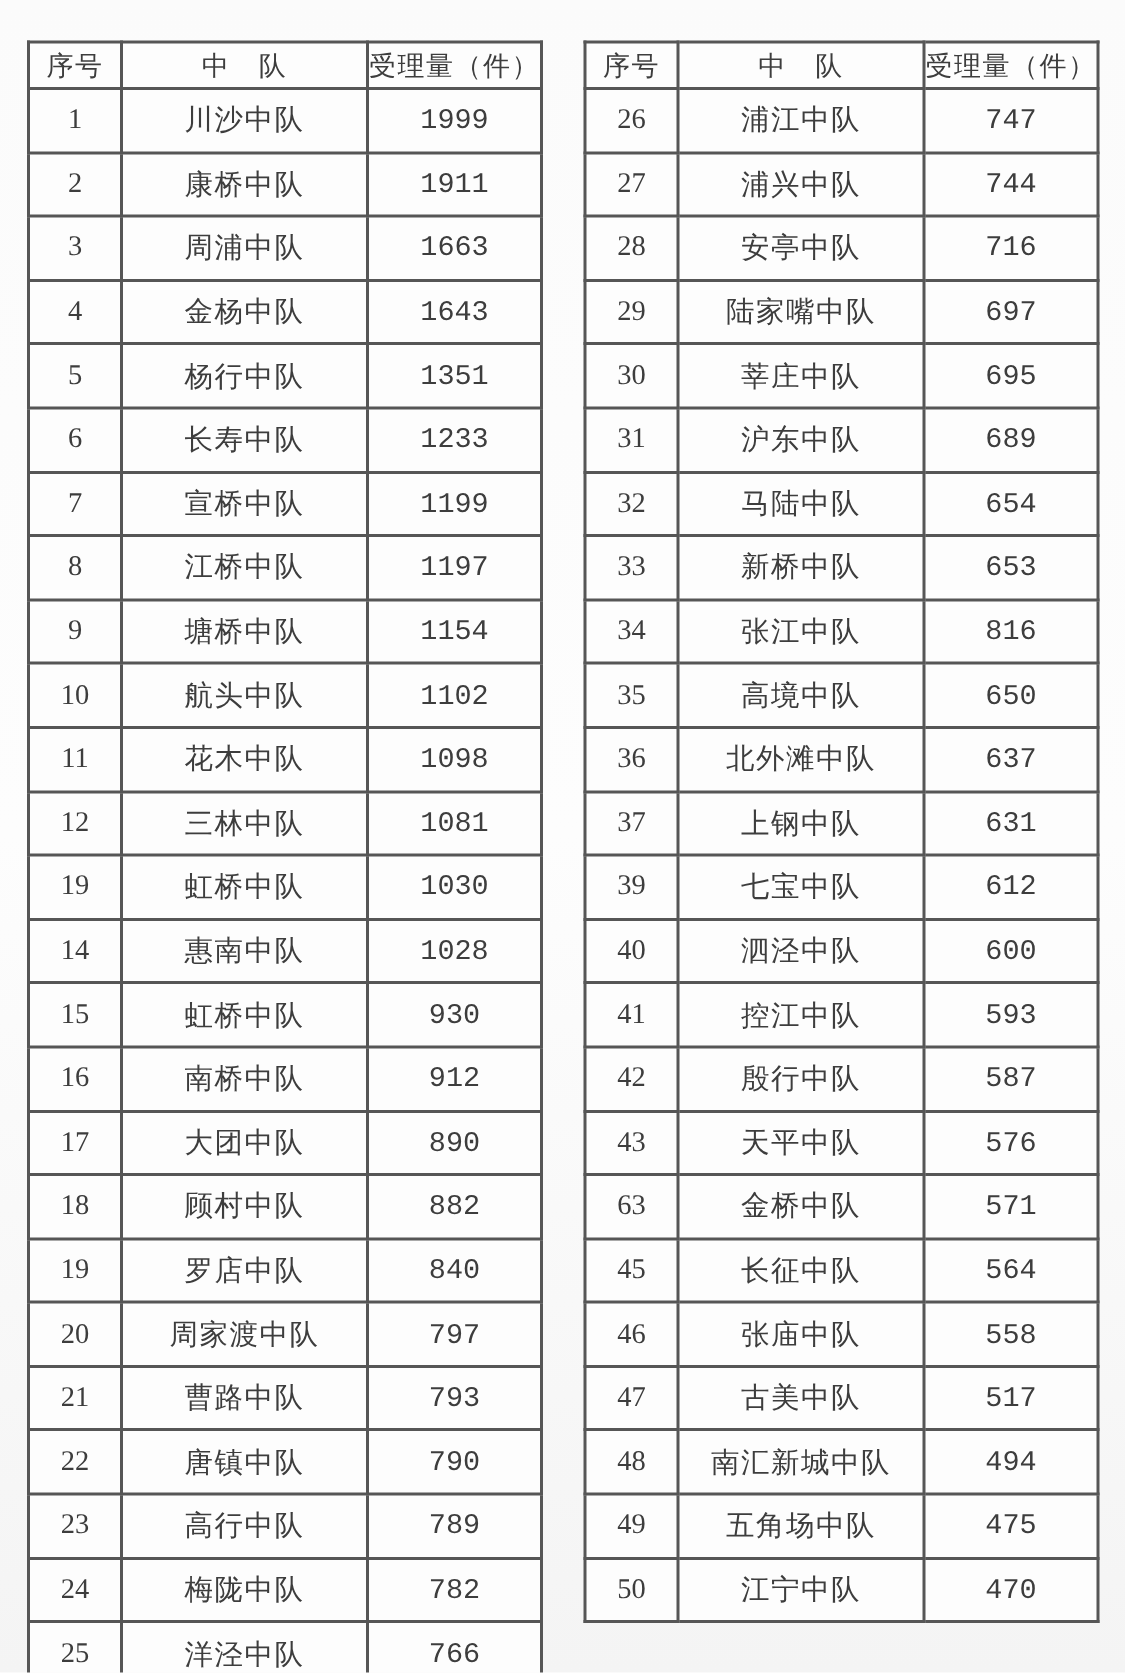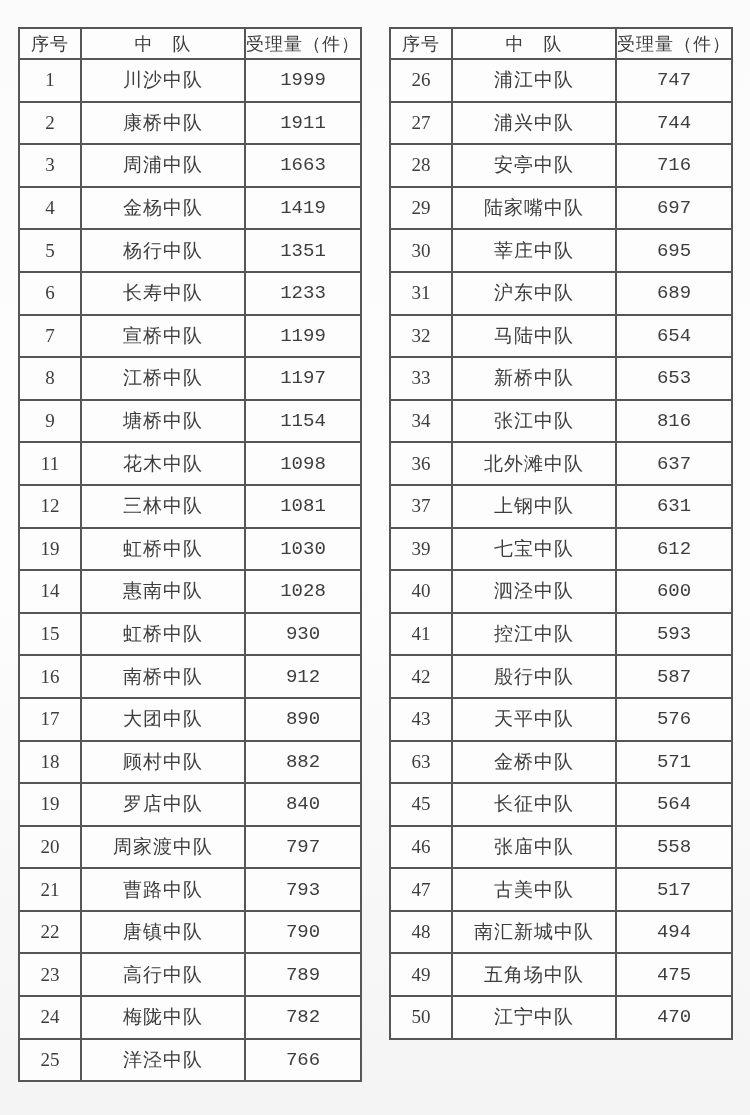--- a/index.html
+++ b/index.html
@@ -100,21 +100,21 @@
           <td class="cell-vol">1911</td>
         </tr>
         <tr>
           <td class="cell-idx">3</td>
           <td class="cell-squad">周浦中队</td>
           <td class="cell-vol">1663</td>
         </tr>
         <tr>
           <td class="cell-idx">4</td>
           <td class="cell-squad">金杨中队</td>
-          <td class="cell-vol">1419</td>
+          <td class="cell-vol">1643</td>
         </tr>
         <tr>
           <td class="cell-idx">5</td>
           <td class="cell-squad">杨行中队</td>
           <td class="cell-vol">1351</td>
         </tr>
         <tr>
           <td class="cell-idx">6</td>
           <td class="cell-squad">长寿中队</td>
           <td class="cell-vol">1233</td>
@@ -126,20 +126,25 @@
         </tr>
         <tr>
           <td class="cell-idx">8</td>
           <td class="cell-squad">江桥中队</td>
           <td class="cell-vol">1197</td>
         </tr>
         <tr>
           <td class="cell-idx">9</td>
           <td class="cell-squad">塘桥中队</td>
           <td class="cell-vol">1154</td>
+        </tr>
+        <tr>
+          <td class="cell-idx">10</td>
+          <td class="cell-squad">航头中队</td>
+          <td class="cell-vol">1102</td>
         </tr>
         <tr>
           <td class="cell-idx">11</td>
           <td class="cell-squad">花木中队</td>
           <td class="cell-vol">1098</td>
         </tr>
         <tr>
           <td class="cell-idx">12</td>
           <td class="cell-squad">三林中队</td>
           <td class="cell-vol">1081</td>
@@ -265,20 +270,25 @@
           <td class="cell-idx">33</td>
           <td class="cell-squad">新桥中队</td>
           <td class="cell-vol">653</td>
         </tr>
         <tr>
           <td class="cell-idx">34</td>
           <td class="cell-squad">张江中队</td>
           <td class="cell-vol">816</td>
         </tr>
         <tr>
+          <td class="cell-idx">35</td>
+          <td class="cell-squad">高境中队</td>
+          <td class="cell-vol">650</td>
+        </tr>
+        <tr>
           <td class="cell-idx">36</td>
           <td class="cell-squad">北外滩中队</td>
           <td class="cell-vol">637</td>
         </tr>
         <tr>
           <td class="cell-idx">37</td>
           <td class="cell-squad">上钢中队</td>
           <td class="cell-vol">631</td>
         </tr>
         <tr>

